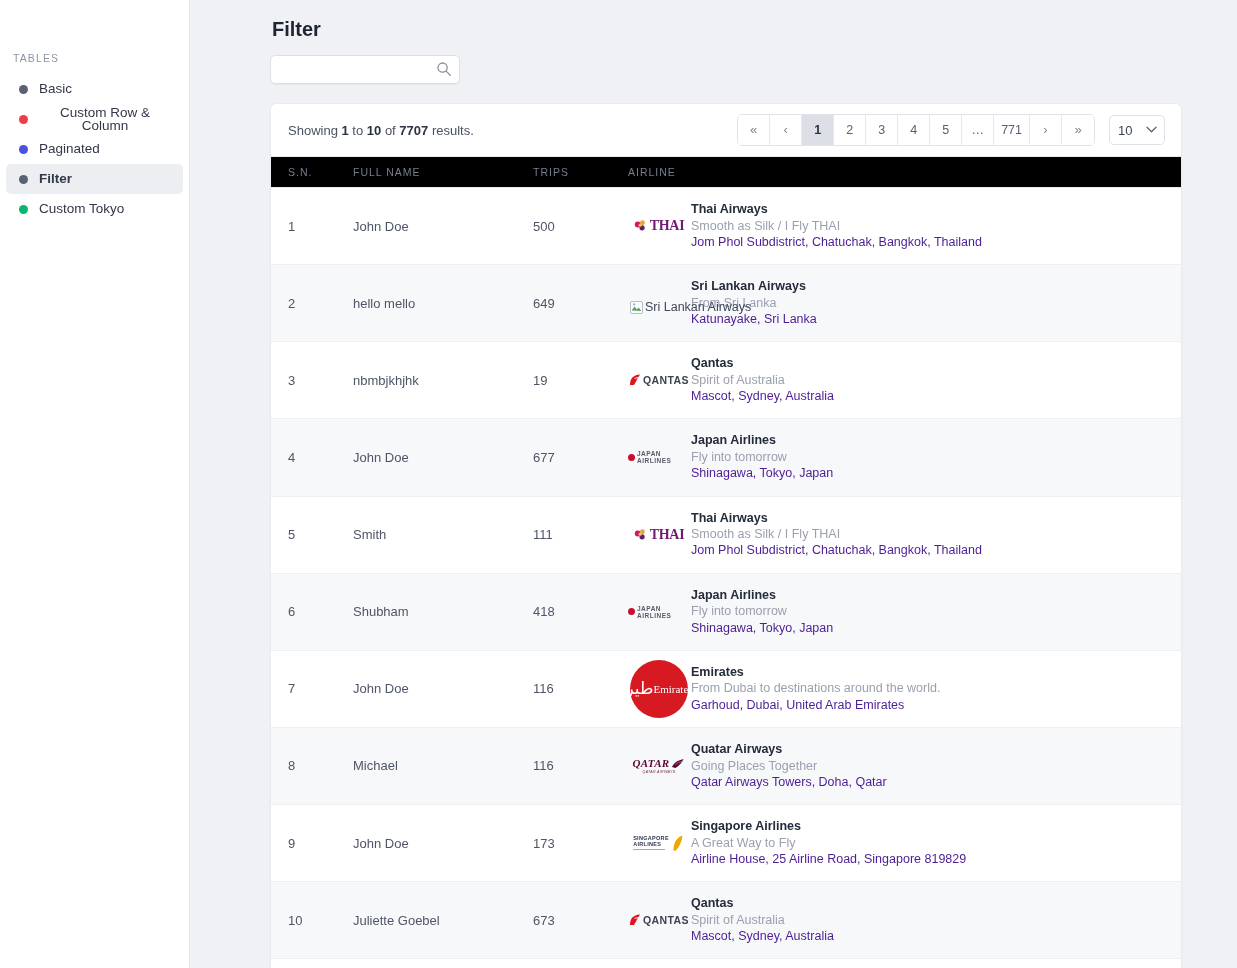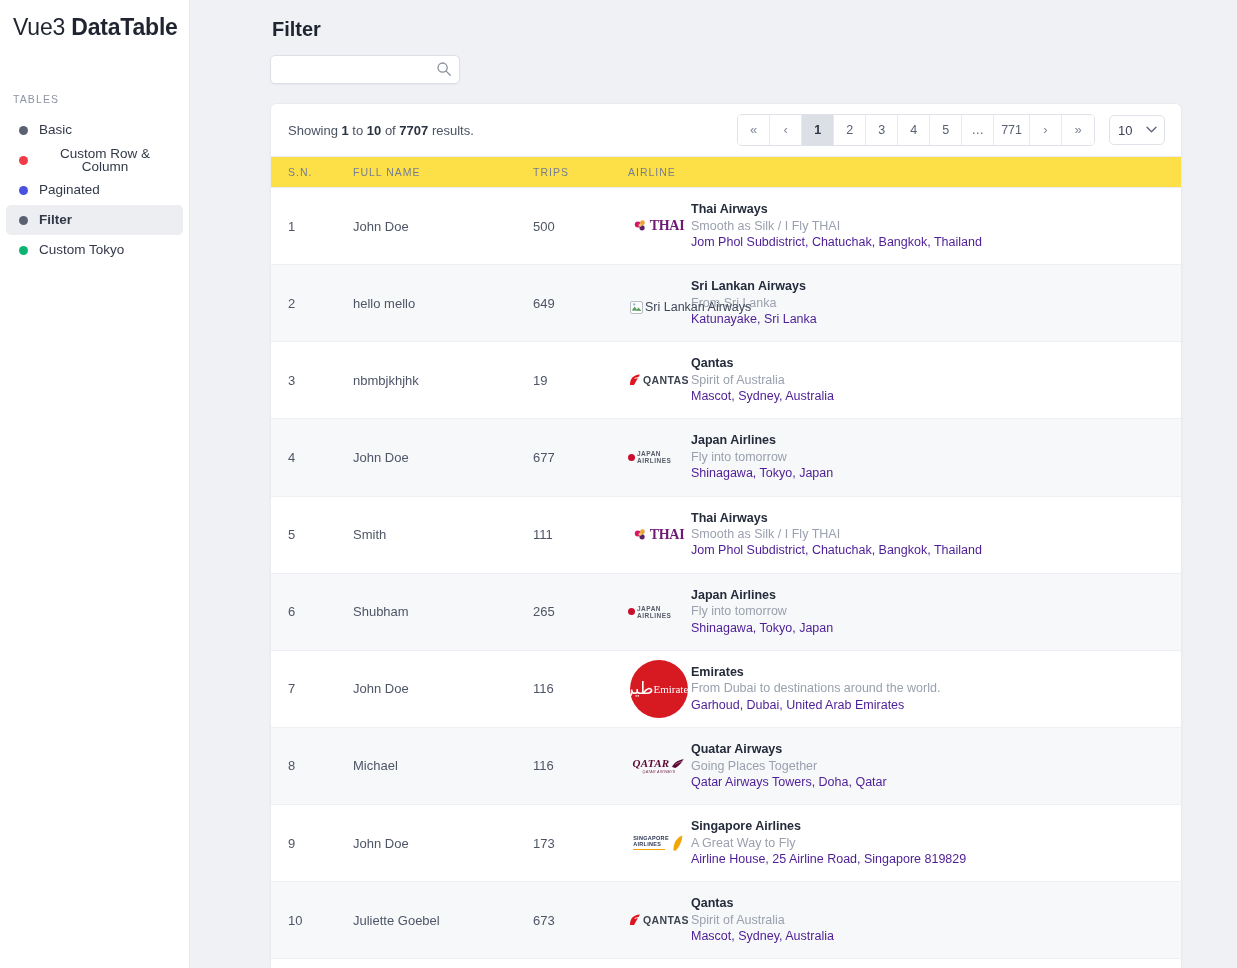--- a/index.html
+++ b/index.html
@@ -103,21 +103,21 @@
     font-size: 13px; color: #3b4254; cursor: pointer;
   }
   .size-select .chev {
     position: absolute; right: 7px; top: 10px;
     width: 11px; height: 7px;
   }
 
   
   table { width: 100%; border-collapse: collapse; table-layout: fixed; }
   thead th {
-    background: #fde047;
+    background: #000000;
     border-top: 1px solid #ecedf1;
     border-bottom: 1px solid #ecedf1;
     font-size: 10.5px; letter-spacing: 1px; font-weight: 400;
     color: #767d8e; text-align: left;
     padding: 9px 0 9px 0; height: 31px;
   }
   th.c-sn    { width: 82px; padding-left: 17px; }
   th.c-name  { width: 180px; }
   th.c-trips { width: 95px; }
   th.c-air   { width: auto; }
@@ -181,23 +181,20 @@
   .lg-sq .w { font-weight:700; font-size:5.5px; color:#2b3550; letter-spacing:0.3px; }
   .lg-sq .bar { width:32px; height:1.5px; background:#f0a500; margin-top:1px; }
   .lg-sq .bird { width: 14px; height: 16px; }
 </style>
 </head>
 <body>
 
 <div class="app">
 
   <aside class="sidebar">
-    <div class="brand">
-      <span class="thin">Vue3 </span><span class="bold">DataTable</span>
-    </div>
     <div class="nav-title">TABLES</div>
     <nav class="nav" id="nav-list">
         <div class="nav-item">
           <span class="dot" style="background: rgb(90, 98, 114);"></span>
           <span class="nav-label">Basic</span>
         </div>
         <div class="nav-item">
           <span class="dot" style="background: rgb(240, 60, 72);"></span>
           <span class="nav-label">Custom Row &amp; Column</span>
         </div>
@@ -379,21 +376,21 @@
                     <div class="airline-name">Thai Airways</div>
                     <div class="airline-tag">Smooth as Silk / I Fly THAI</div>
                     <div class="airline-addr">Jom Phol Subdistrict, Chatuchak, Bangkok, Thailand</div>
                   </div>
                 </div>
               </td>
             </tr>
             <tr>
               <td class="c-sn">6</td>
               <td class="c-name">Shubham</td>
-              <td class="c-trips">265</td>
+              <td class="c-trips">418</td>
               <td class="c-air">
                 <div class="airline-cell">
                   <div class="logo-box">
                     <div class="lg-jal">
                       <span class="sun"></span>
                       <span class="txt">JAPAN AIRLINES</span>
                     </div>
                   </div>
                   <div class="airline-info">
                     <div class="airline-name">Japan Airlines</div>

